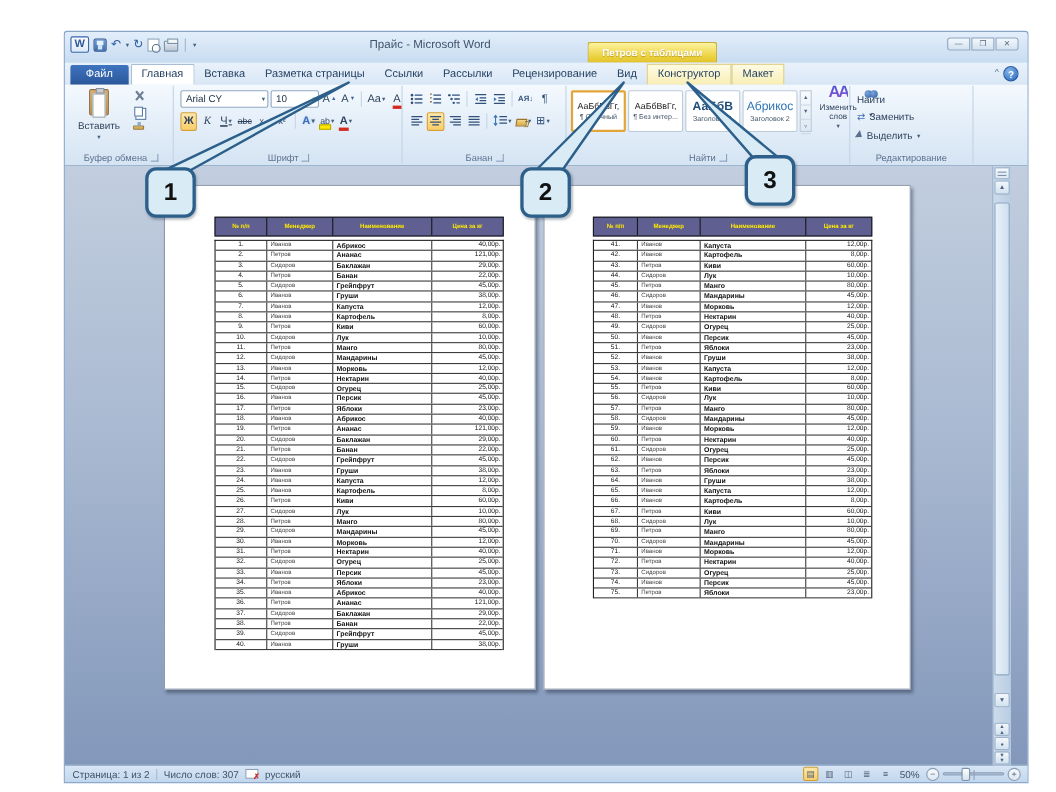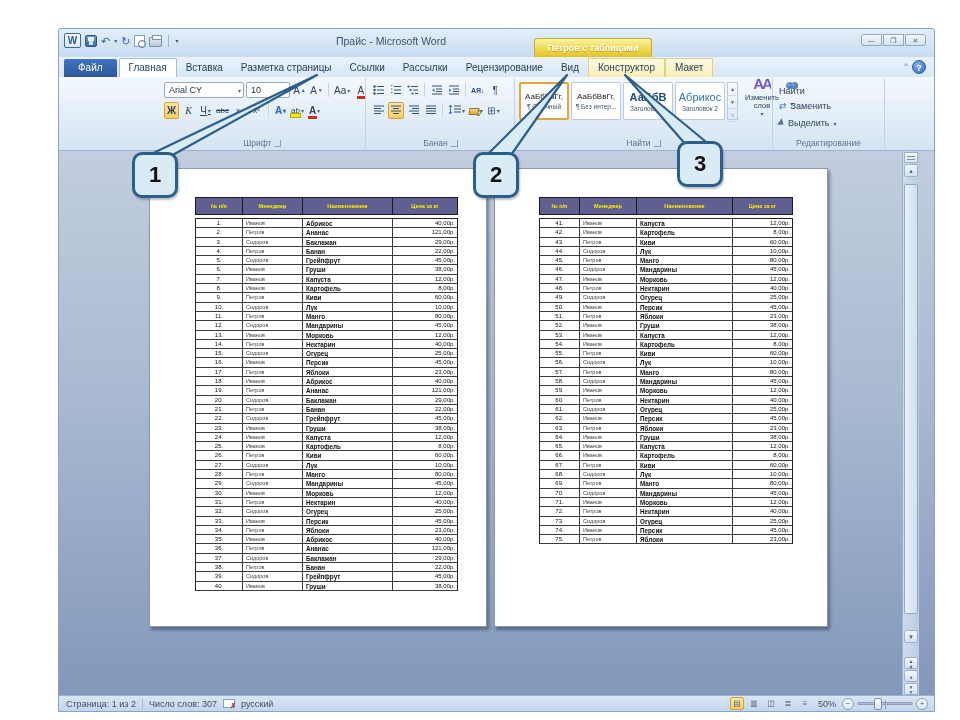--- a/index.html
+++ b/index.html
@@ -218,20 +218,35 @@
     <span class="tab">Рецензирование</span>
     <span class="tab">Вид</span>
     <span class="tab ctx">Конструктор</span>
     <span class="tab ctx">Макет</span>
   </div>
   <span class="ribbon-min">^</span>
   <span class="help-btn">?</span>
 
   <div class="ribbon">
 
+    <div class="grp grp-clip">
+      <div class="paste-btn">
+        <span class="clipboard-ic"></span>
+        <span class="paste-lbl">Вставить</span>
+        <span class="drop">▾</span>
+      </div>
+      <div class="small-col">
+        <span class="scissors"></span>
+        <span class="copy-ic"></span>
+        <span class="fp-ic"></span>
+      </div>
+      <div class="grp-label">
+        <span>Буфер обмена</span><span class="launcher"></span>
+      </div>
+    </div>
 
     <div class="grp grp-font">
       <div class="r1">
         <span class="combo name">
           <span>Arial CY</span>
             <span class="drop">▾</span>
         </span>
         <span class="combo size">
           <span>10</span>
             <span class="drop">▾</span>

